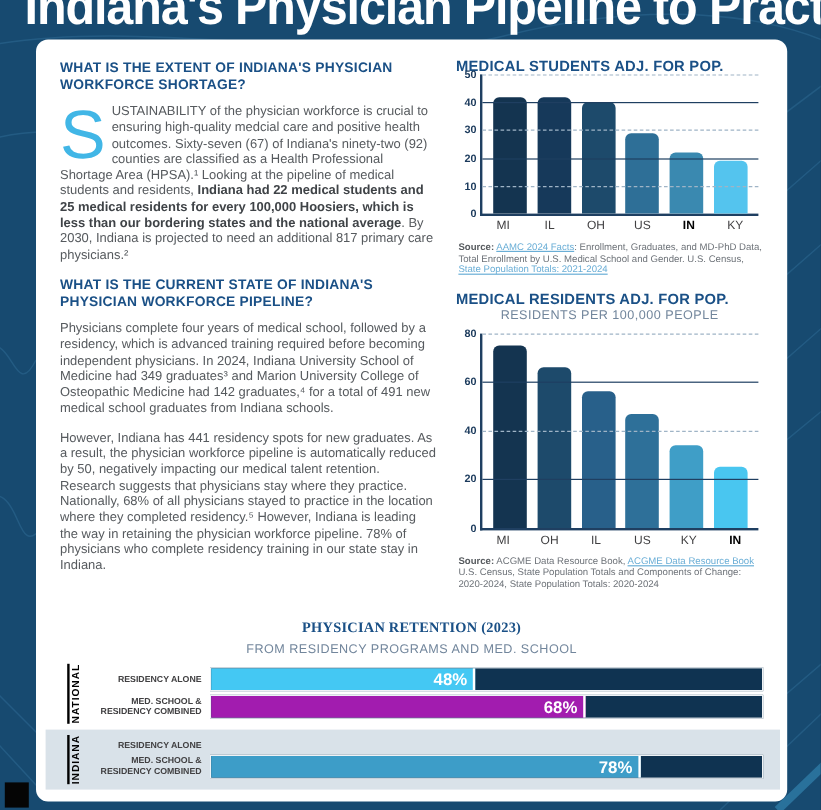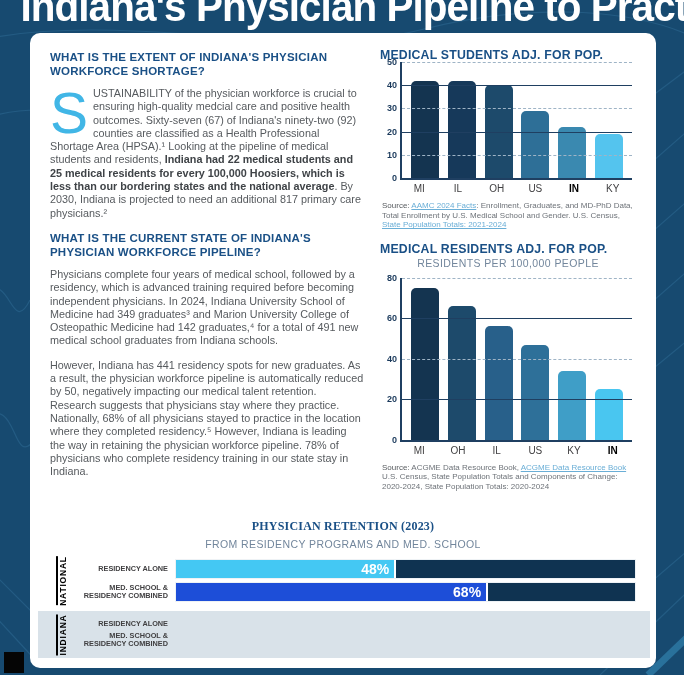--- a/index.html
+++ b/index.html
@@ -28,21 +28,21 @@
   .bar{width:28px;border-radius:5px 5px 0 0;}
   .grid{position:absolute;left:0;right:0;z-index:3;pointer-events:none;height:0;}
   .grid.solid{border-top:1.5px solid #1f3f61;}
   .grid.dashed{border-top:1px dashed #9fb4c6;}
   .ytick{position:absolute;right:100%;margin-right:5px;transform:translateY(50%);
         font-size:9px;font-weight:bold;color:#1b3a5c;}
   .xlabels{display:flex;justify-content:space-evenly;margin-top:3px;}
   .xlabels span{flex:1;text-align:center;font-size:10px;color:#414042;}
   .xlabels span.hl{font-weight:bold;color:#000;}
   .source{font-size:8px;line-height:9.6px;color:#6d7278;margin:7px 0 0 2px;}
-  .src-label{font-weight:normal;color:#565a5e;text-align:center;}
+  .src-label{font-weight:bold;color:#565a5e;text-align:center;}
   .source .link{color:#6aaed6;text-decoration:underline;cursor:pointer;}
   .retention{margin-top:6px;}
   .retention h3{color:#1a5086;font-size:12px;margin:4px;text-align:center;letter-spacing:.2px;font-family:Liberation Serif, serif;}
   .rgroup{position:relative;padding-left:26px;}
   .rgroup.plain{margin-bottom:9px;}
   .rgroup.highlight{background:#d9e2e9;margin:0 -14px 0 -12px;padding:9px 14px 9px 38px;}
   .vlabel{position:absolute;left:6px;top:50%;transform:translateY(-50%);display:flex;align-items:stretch;}
   .rgroup.highlight .vlabel{left:18px;}
   .vlabel .vline{width:2px;background:#000;}
   .vlabel .vtext{writing-mode:vertical-rl;transform:rotate(180deg);font-size:8.5px;font-weight:bold;
@@ -184,34 +184,39 @@
               <div class="rlabel">RESIDENCY ALONE</div>
               <div class="rtrack" style="background: rgb(15, 51, 81);">
                 <div class="rfill" style="width: 48%; background: rgb(68, 200, 243);">
                   <span class="rpct">48%</span>
                 </div>
               </div>
             </div>
             <div class="rrow">
               <div class="rlabel">MED. SCHOOL &amp; RESIDENCY COMBINED</div>
               <div class="rtrack" style="background: rgb(15, 51, 81);">
-                <div class="rfill" style="width: 68%; background: #1d4ed8;">
+                <div class="rfill" style="width: 68%; background: #a21caf;">
                   <span class="rpct">68%</span>
                 </div>
               </div>
             </div>
           </div>
           <div class="rgroup highlight">
             <div class="vlabel">
               <div class="vline"></div>
               <div class="vtext">INDIANA</div>
             </div>
             <div class="rrow">
               <div class="rlabel">RESIDENCY ALONE</div>
             </div>
             <div class="rrow">
               <div class="rlabel">MED. SCHOOL &amp; RESIDENCY COMBINED</div>
+              <div class="rtrack" style="background: rgb(15, 51, 81);">
+                <div class="rfill" style="width: 78%; background: rgb(61, 157, 200);">
+                  <span class="rpct">78%</span>
+                </div>
+              </div>
             </div>
           </div>
         </div>
     </div>
   </div>
 </div>
 
 </body></html>

